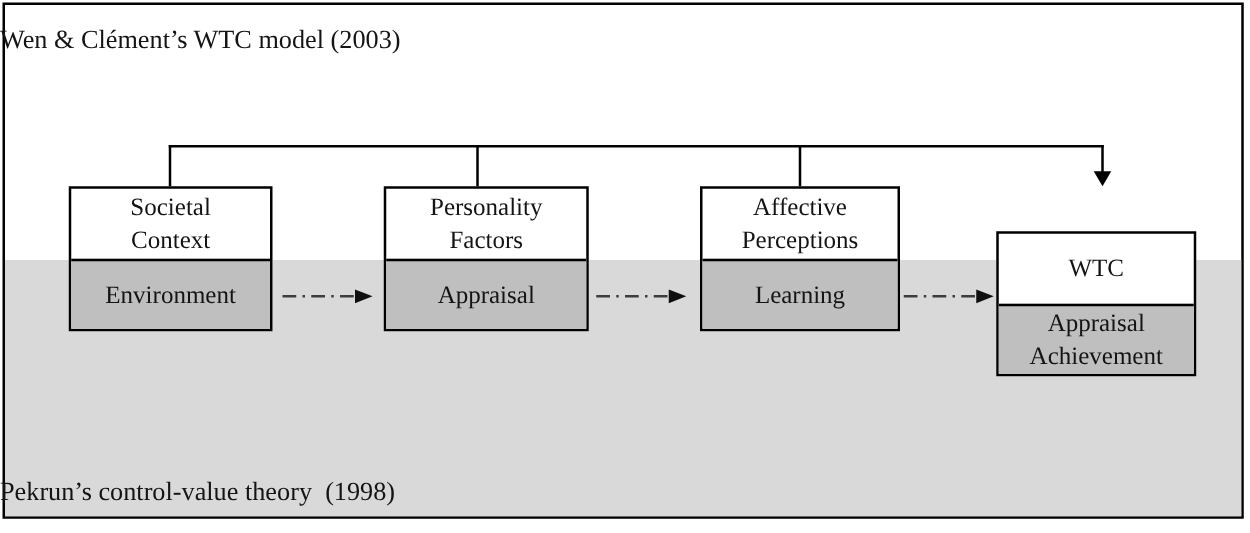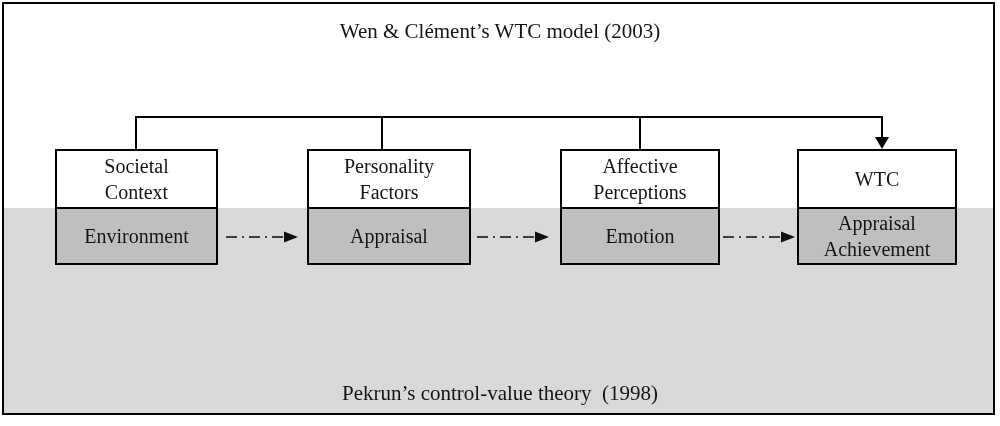--- a/index.html
+++ b/index.html
@@ -26,21 +26,21 @@
   .band {
     position: absolute;
     left: 0; right: 0;
     top: 204px; bottom: 0;
     background: var(--band-bg, #d9d9d9);
   }
 
   .title {
     position: absolute;
     left: 0; width: 100%;
-    text-align: center;
+    text-align: left;
     font-size: 21px;
     white-space: pre-wrap;
   }
   .title-top { top: 19px; }
   .title-bottom { top: 381px; }
 
   .hline, .vline { position: absolute; background: var(--connector, #000); }
   .hline { height: 2px; }
   .vline { width: 2px; }
 
@@ -107,24 +107,24 @@
 
   <div class="model-box" style="left:307px; width:164px;">
     <div class="half half-top">Personality
 Factors</div>
     <div class="half half-bottom">Appraisal</div>
   </div>
 
   <div class="model-box" style="left:560px; width:160px;">
     <div class="half half-top">Affective
 Perceptions</div>
-    <div class="half half-bottom">Emotion</div>
+    <div class="half half-bottom">Learning</div>
   </div>
 
-  <div class="model-box" style="left:797px; width:160px;">
+  <div class="model-box" style="left:797px; width:160px;margin-top:36px;">
     <div class="half half-top">WTC</div>
     <div class="half half-bottom">Appraisal
 Achievement</div>
   </div>
 
   <svg class="dashdot-arrow" style="left:225px;" width="74" height="16" viewBox="0 0 74 16">
     <line x1="1" y1="8" x2="59" y2="8" stroke="var(--arrow-dash)" stroke-width="2" stroke-dasharray="11 5 2 5"></line>
     <polygon points="59,2.5 73,8 59,13.5" fill="var(--arrow-head)"></polygon>
   </svg>
 

